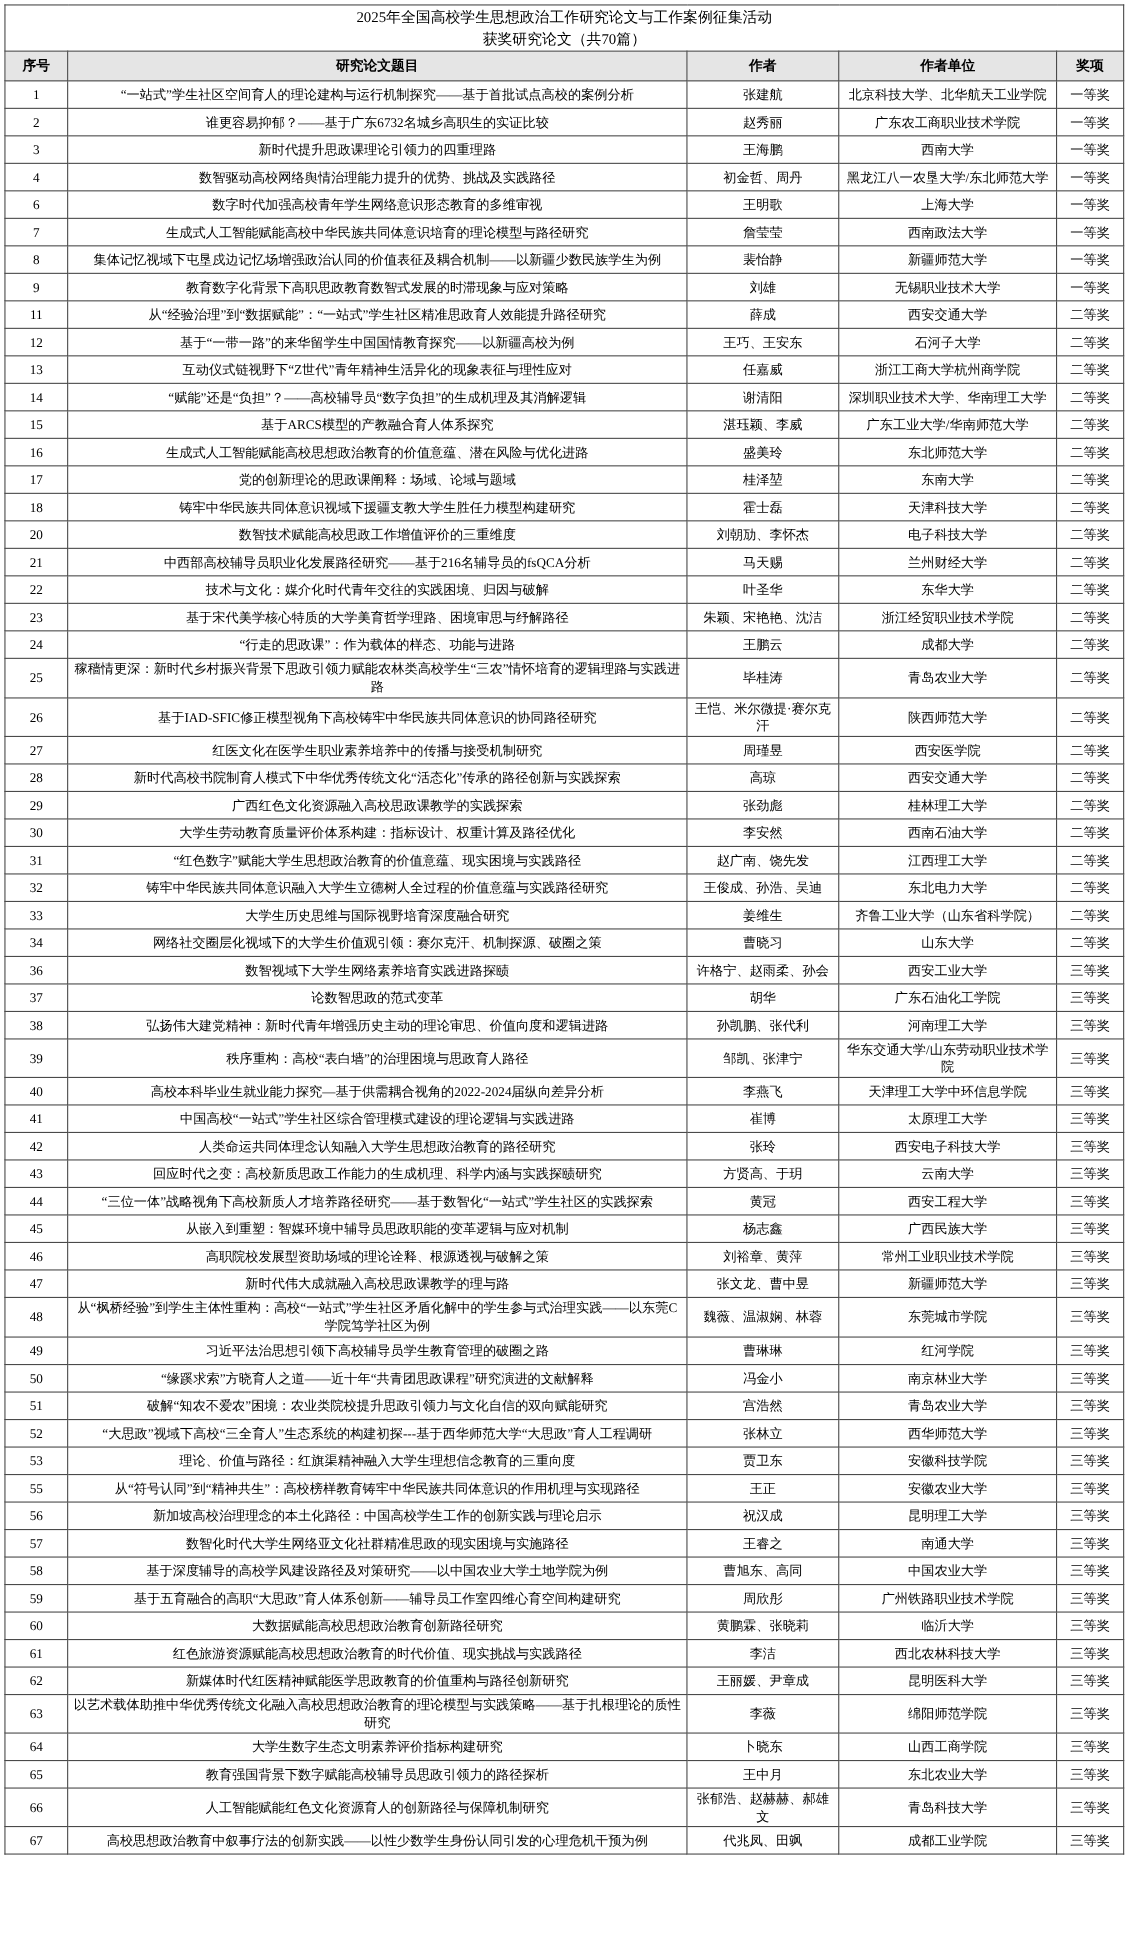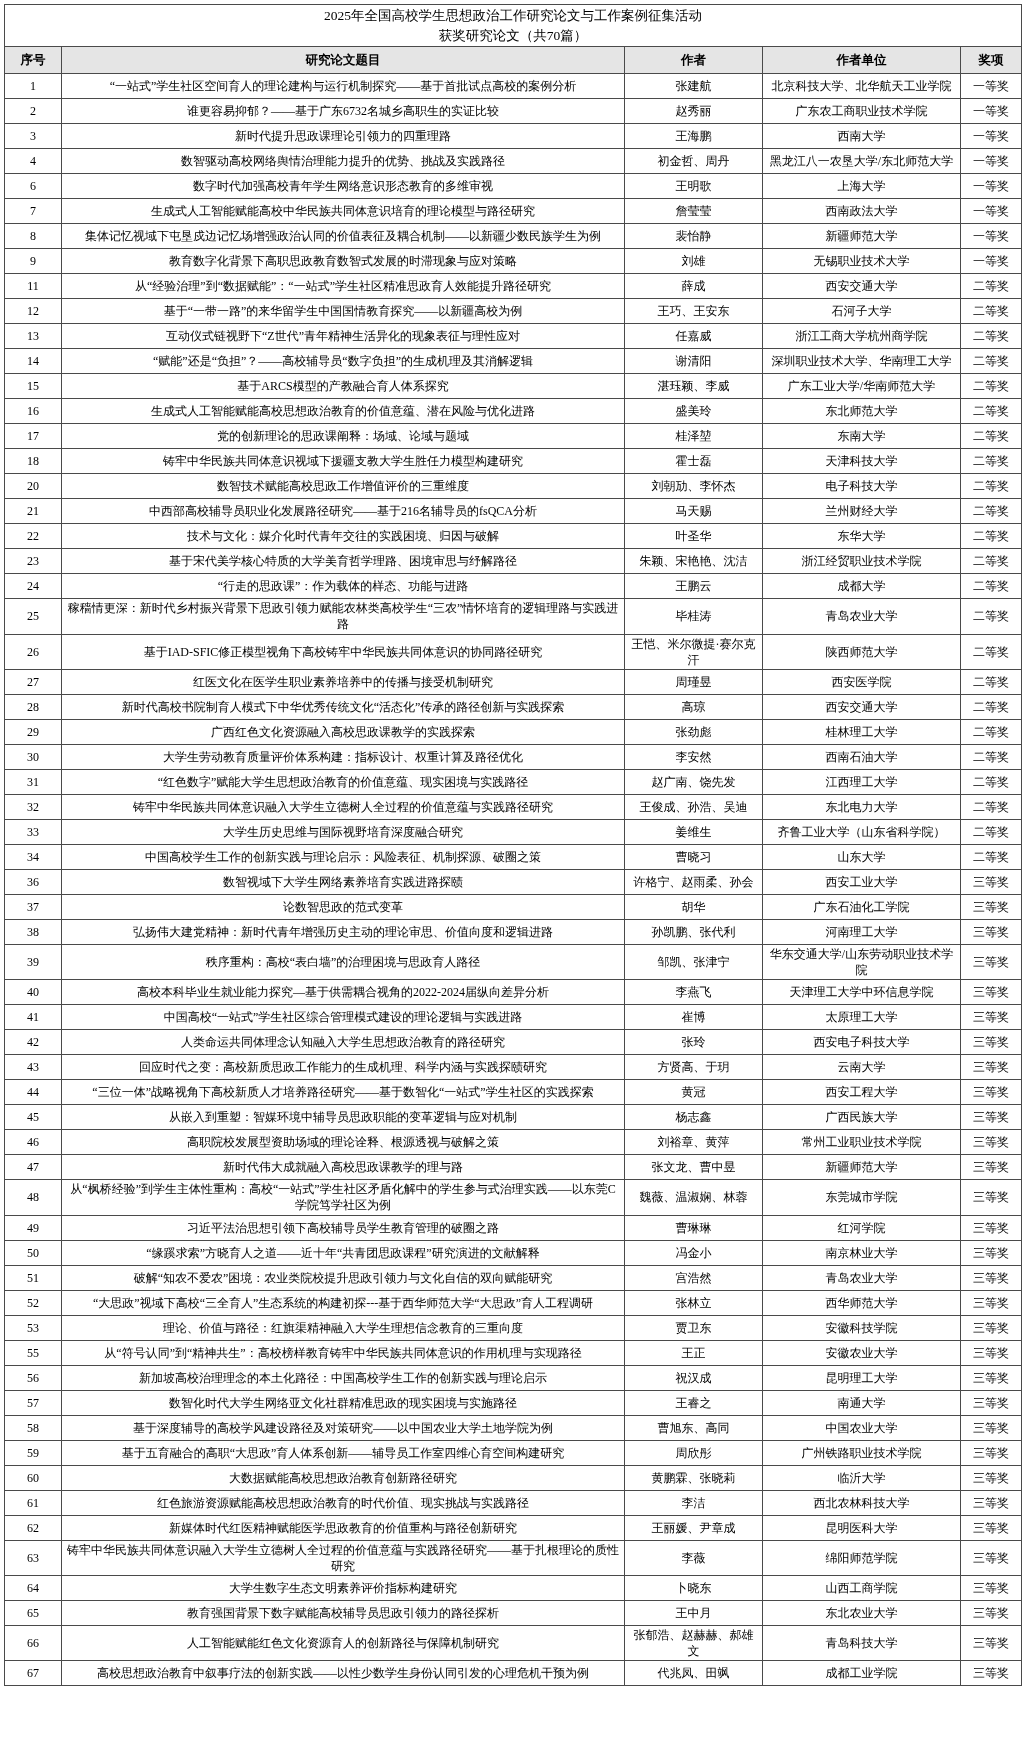--- a/index.html
+++ b/index.html
@@ -287,21 +287,21 @@
         </tr>
         <tr class="data-row">
           <td>33</td>
           <td>大学生历史思维与国际视野培育深度融合研究</td>
           <td>姜维生</td>
           <td>齐鲁工业大学（山东省科学院）</td>
           <td>二等奖</td>
         </tr>
         <tr class="data-row">
           <td>34</td>
-          <td>中国高校学生工作的创新实践与理论启示：风险表征、机制探源、破圈之策</td>
+          <td>网络社交圈层化视域下的大学生价值观引领：赛尔克汗、机制探源、破圈之策</td>
           <td>曹晓习</td>
           <td>山东大学</td>
           <td>二等奖</td>
         </tr>
         <tr class="data-row">
           <td>36</td>
           <td>数智视域下大学生网络素养培育实践进路探赜</td>
           <td>许格宁、赵雨柔、孙会</td>
           <td>西安工业大学</td>
           <td>三等奖</td>
@@ -476,21 +476,21 @@
         </tr>
         <tr class="data-row">
           <td>62</td>
           <td>新媒体时代红医精神赋能医学思政教育的价值重构与路径创新研究</td>
           <td>王丽媛、尹章成</td>
           <td>昆明医科大学</td>
           <td>三等奖</td>
         </tr>
         <tr class="data-row">
           <td>63</td>
-          <td>铸牢中华民族共同体意识融入大学生立德树人全过程的价值意蕴与实践路径研究——基于扎根理论的质性研究</td>
+          <td>以艺术载体助推中华优秀传统文化融入高校思想政治教育的理论模型与实践策略——基于扎根理论的质性研究</td>
           <td>李薇</td>
           <td>绵阳师范学院</td>
           <td>三等奖</td>
         </tr>
         <tr class="data-row">
           <td>64</td>
           <td>大学生数字生态文明素养评价指标构建研究</td>
           <td>卜晓东</td>
           <td>山西工商学院</td>
           <td>三等奖</td>

